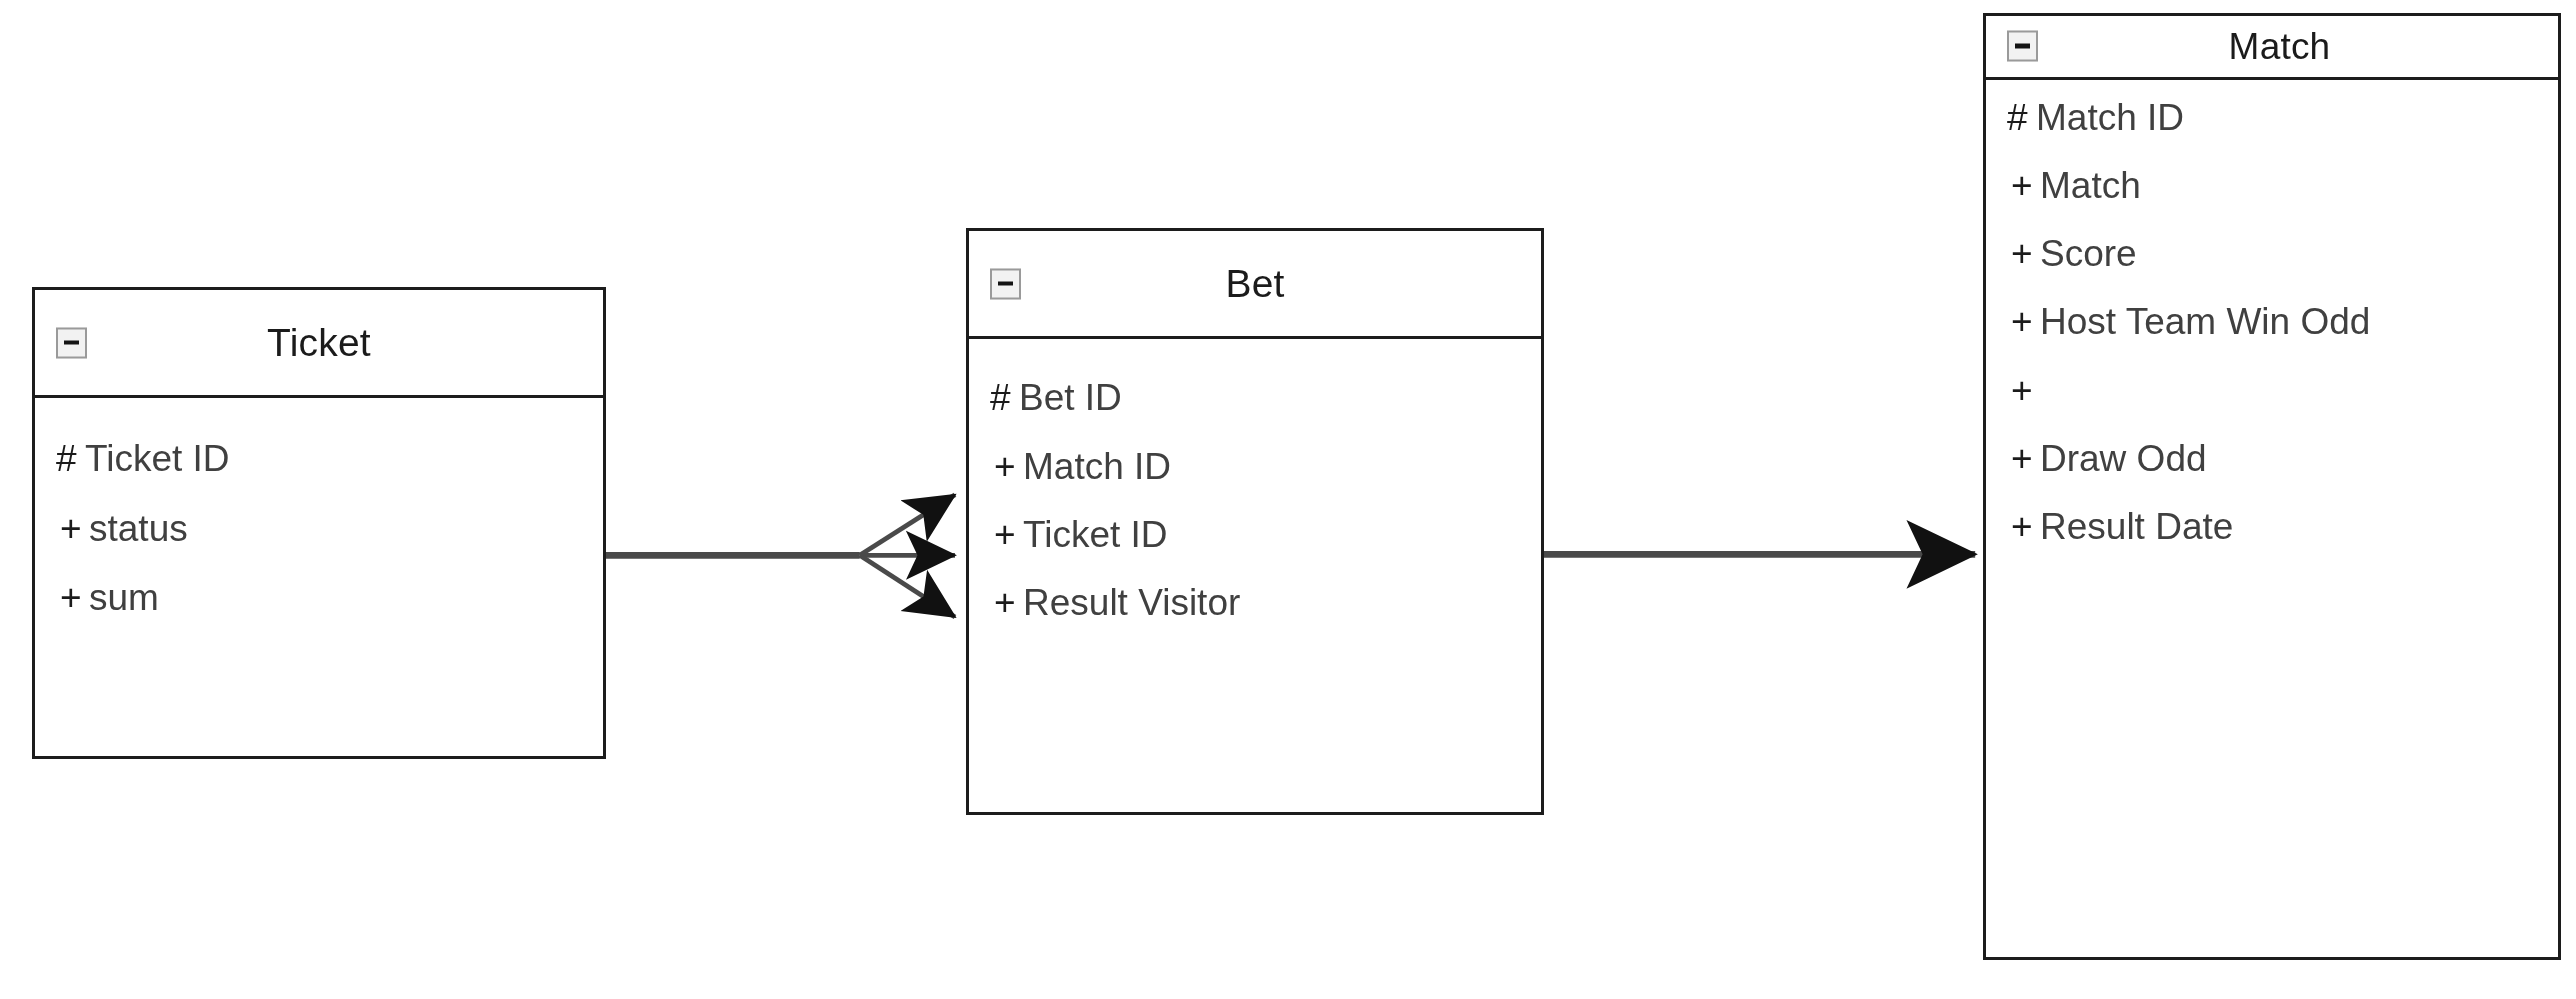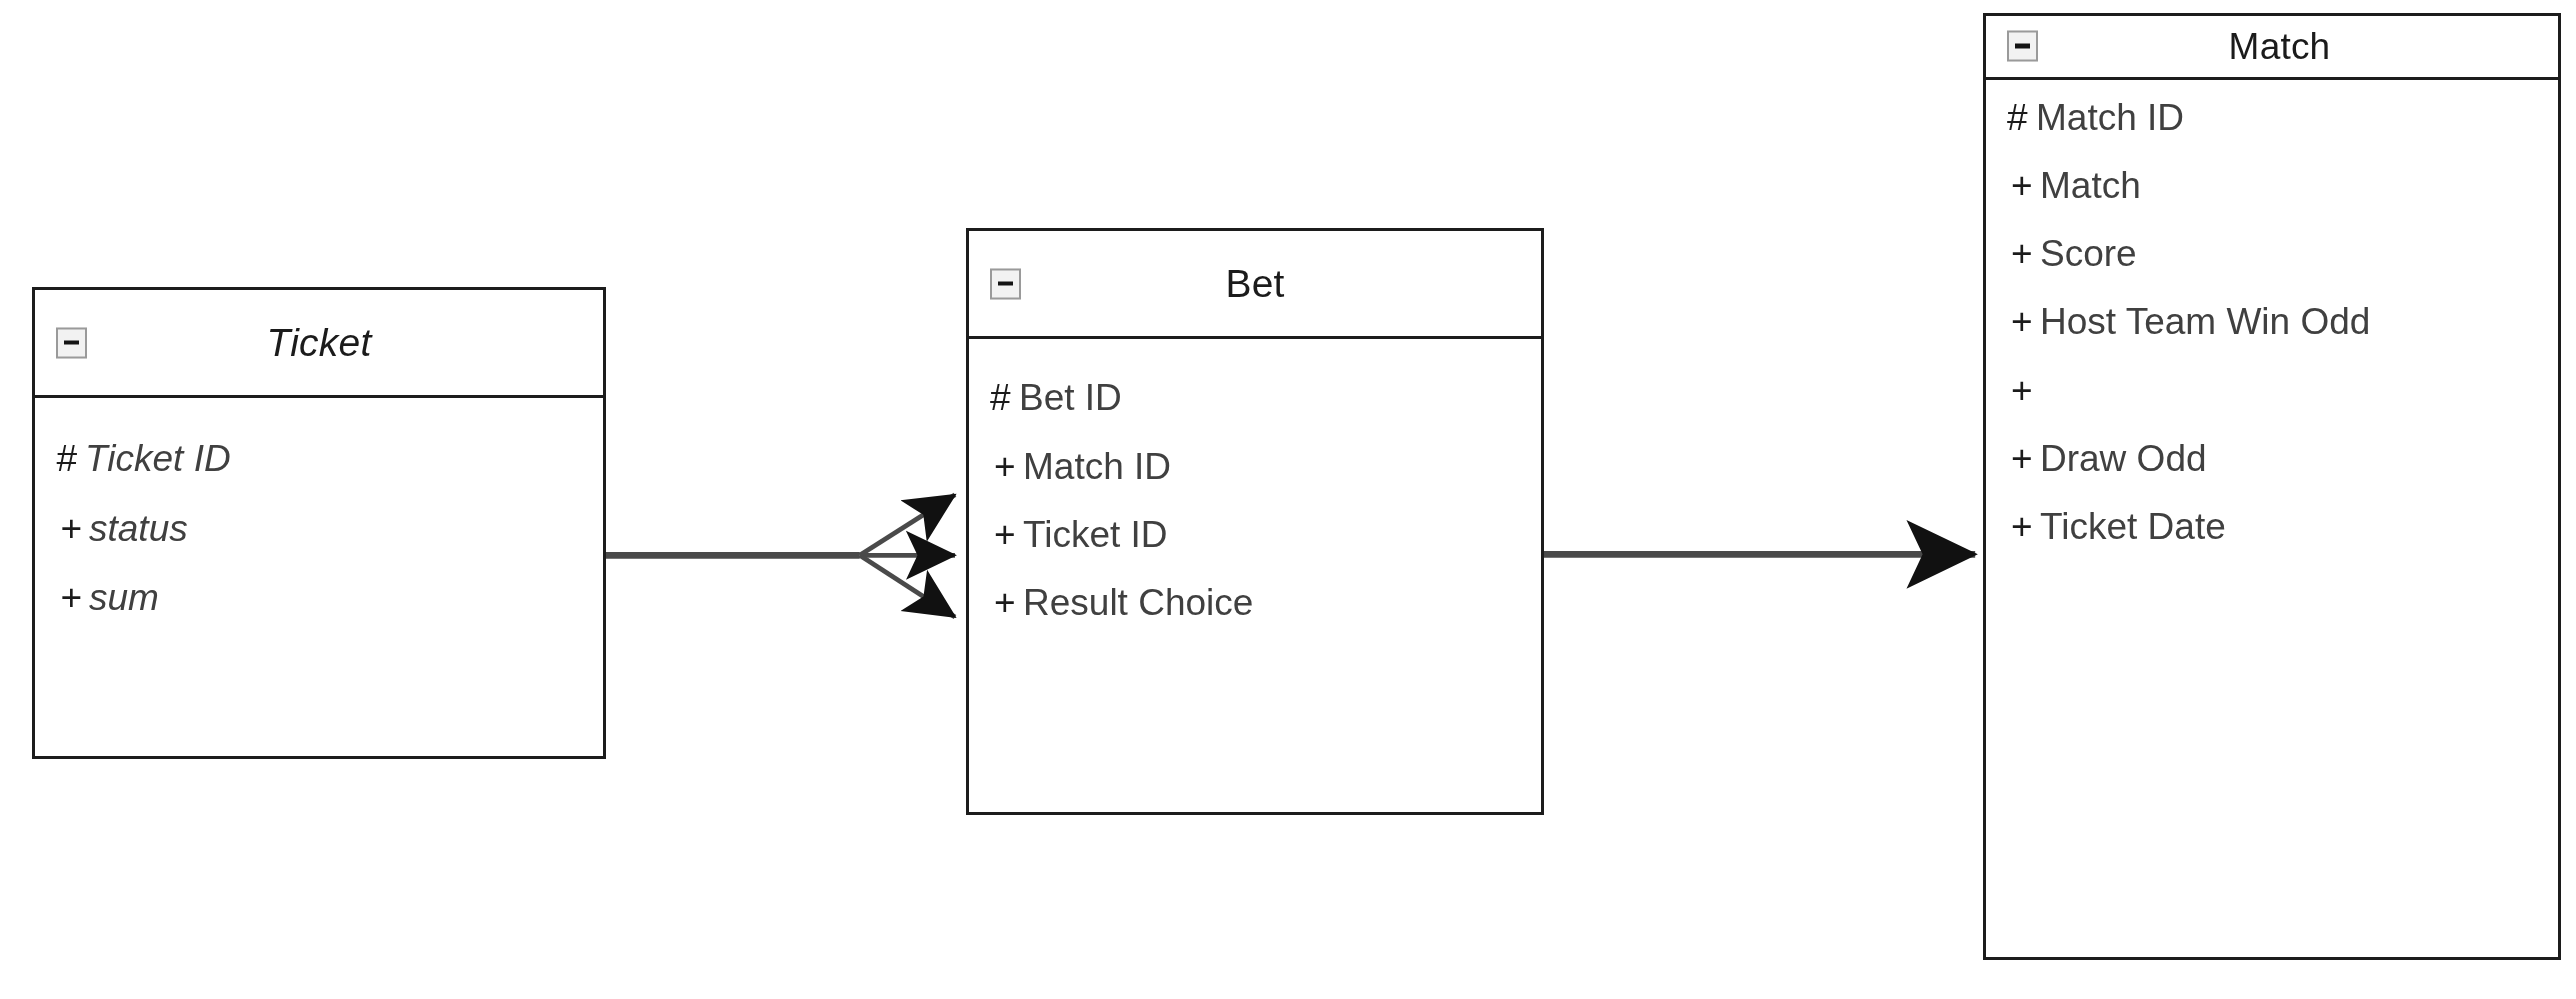--- a/index.html
+++ b/index.html
@@ -86,21 +86,21 @@
     text-align: left;
     flex: 0 0 auto;
   }
   .attr-name {
     font-size: 37px;
     color: #404040;
     line-height: 1;
   }
 
   
-  #class-ticket { left: 32px;   top: 287px; width: 574px;  height: 472px; font-style: italic; }
+  #class-ticket { left: 32px;   top: 287px; width: 574px;  height: 472px; }
   #class-ticket .uml-header { height: 108px; }
   #class-ticket .uml-body   { }
 
   #class-bet { left: 966px; top: 228px; width: 578px;  height: 587px; }
   #class-bet .uml-header { height: 108px; }
 
   #class-match { left: 1983px; top: 12.5px;  width: 578px;  height: 947px; }
   #class-match .uml-header { height: 64px; }
   #class-match .uml-title { font-size: 37px; margin-left: 15px; }
 
@@ -179,21 +179,21 @@
       <div class="attr-row" style="top:109px; left:25px;">
         <span class="attr-vis">+</span>
         <span class="attr-name">Match ID</span>
       </div>
       <div class="attr-row" style="top:177px; left:25px;">
         <span class="attr-vis">+</span>
         <span class="attr-name">Ticket ID</span>
       </div>
       <div class="attr-row" style="top:245px; left:25px;">
         <span class="attr-vis">+</span>
-        <span class="attr-name">Result Choice</span>
+        <span class="attr-name">Result Visitor</span>
       </div>
     </div>
   </div>
 
   <div class="uml-class" id="class-match">
     <div class="uml-header">
       <span class="collapse-icon">
           <i></i>
         </span>
       <span class="uml-title">Match</span>
@@ -217,19 +217,19 @@
       </div>
       <div class="attr-row" style="top:292px; left:25px;">
         <span class="attr-vis">+</span>
       </div>
       <div class="attr-row" style="top:360px; left:25px;">
         <span class="attr-vis">+</span>
         <span class="attr-name">Draw Odd</span>
       </div>
       <div class="attr-row" style="top:428px; left:25px;">
         <span class="attr-vis">+</span>
-        <span class="attr-name">Ticket Date</span>
+        <span class="attr-name">Result Date</span>
       </div>
     </div>
   </div>
 
 </div>
 
 
 </body></html>

